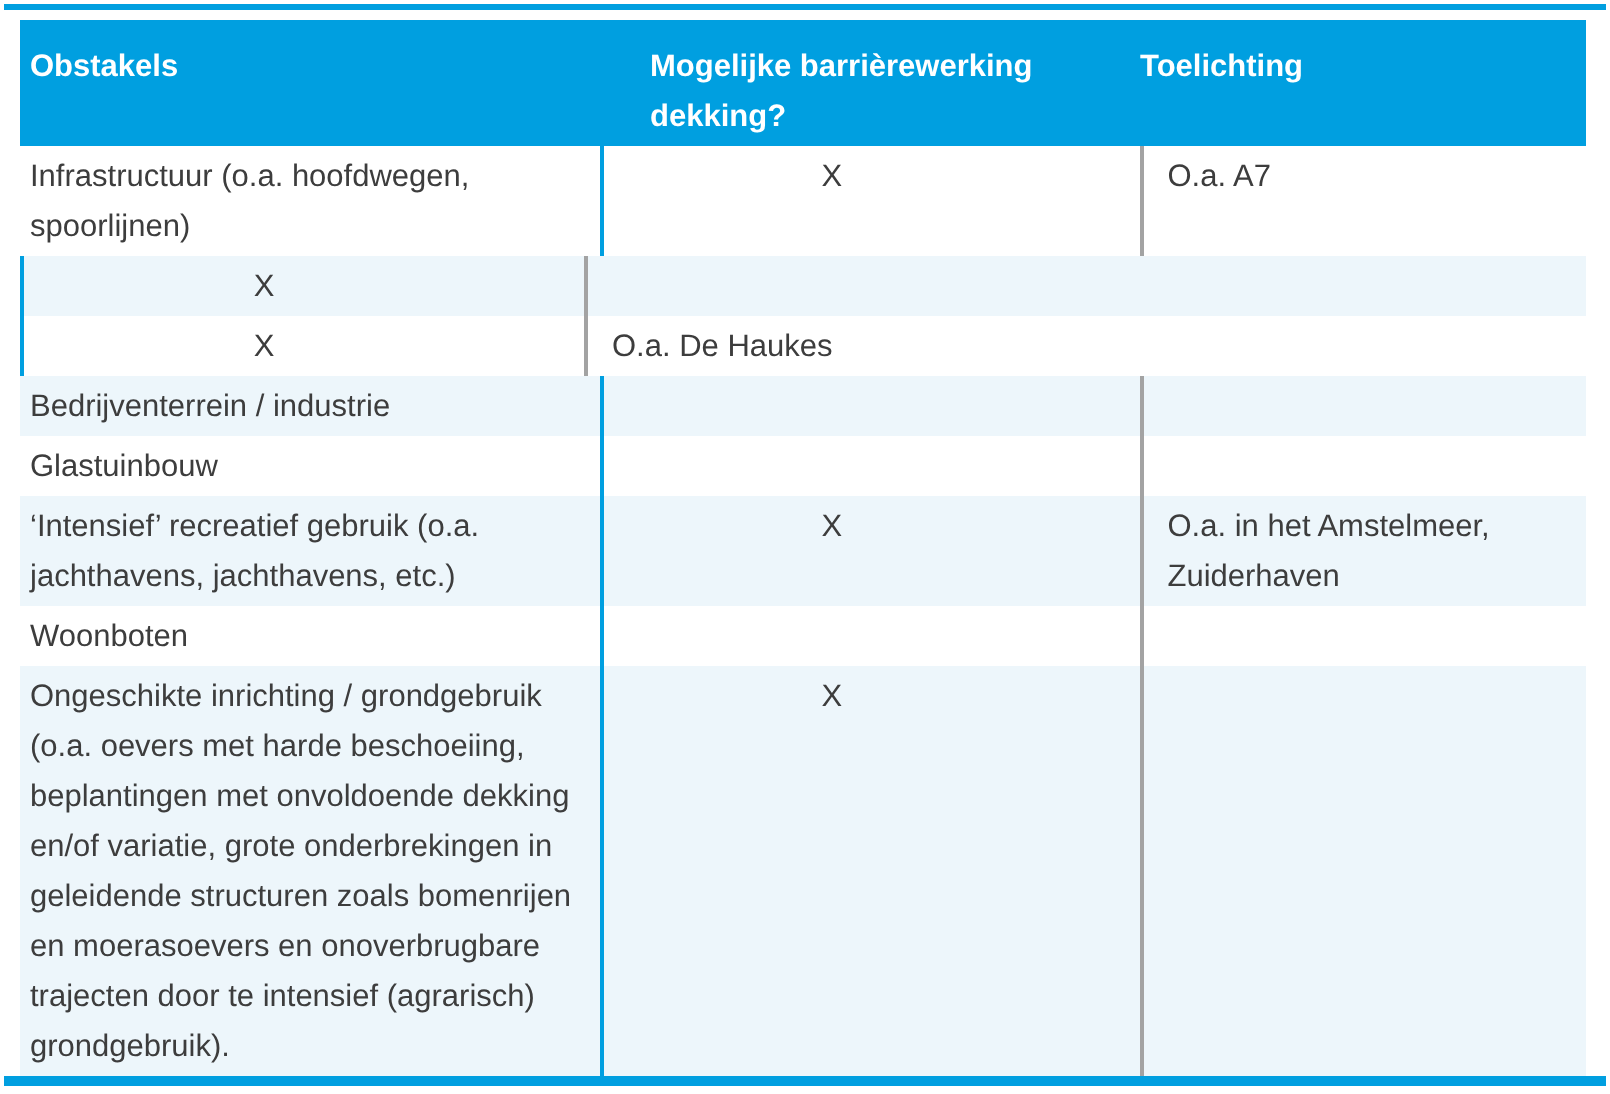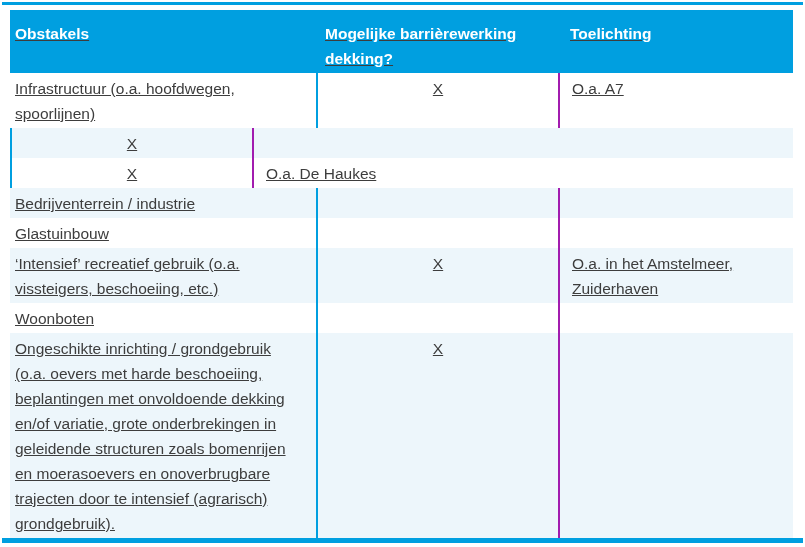--- a/index.html
+++ b/index.html
@@ -11,21 +11,20 @@
     position: relative;
     width: 805px;
     height: 547px;
     background: #ffffff;
     font-family: "Liberation Sans", sans-serif;
     font-size: 15.5px;
     color: #3d3d3d;
     overflow: hidden;
     box-sizing: border-box;
     padding-top: 2px;
-    text-decoration: underline;
   }
   .top-rule {
     height: 3px;
     background: #009fe0;
     margin: 0 2px;
   }
   .obstakels-table {
     margin: 5px 10px 0 10px;
     width: 783px;
   }
@@ -63,21 +62,22 @@
   }
   .col3 {
     width: 235px;
     padding-left: 12px;
   }
   .tbody .col2 {
     border-left: 2px solid #009fe0;
     text-align: center;
   }
   .tbody .col3 {
-    border-left: 2px solid #a21caf;
+    border-left: 2px solid #a3a3a3;
+    margin-left: 40px;
   }
   .th.col2 {
     text-align: left;
     padding-left: 9px;
   }
   .bottom-rule {
     height: 5px;
     background: #009fe0;
     margin: 0 2px;
   }
@@ -124,21 +124,21 @@
       </div>
 
       <div class="row">
         <div class="cell col1">Glastuinbouw</div>
         <div class="cell col2"></div>
         <div class="cell col3"></div>
       </div>
 
       <div class="row">
         <div class="cell col1">‘Intensief’ recreatief gebruik (o.a.
-vissteigers, beschoeiing, etc.)</div>
+jachthavens, jachthavens, etc.)</div>
         <div class="cell col2">X</div>
         <div class="cell col3">O.a. in het Amstelmeer,
 Zuiderhaven</div>
       </div>
 
       <div class="row">
         <div class="cell col1">Woonboten</div>
         <div class="cell col2"></div>
         <div class="cell col3"></div>
       </div>

